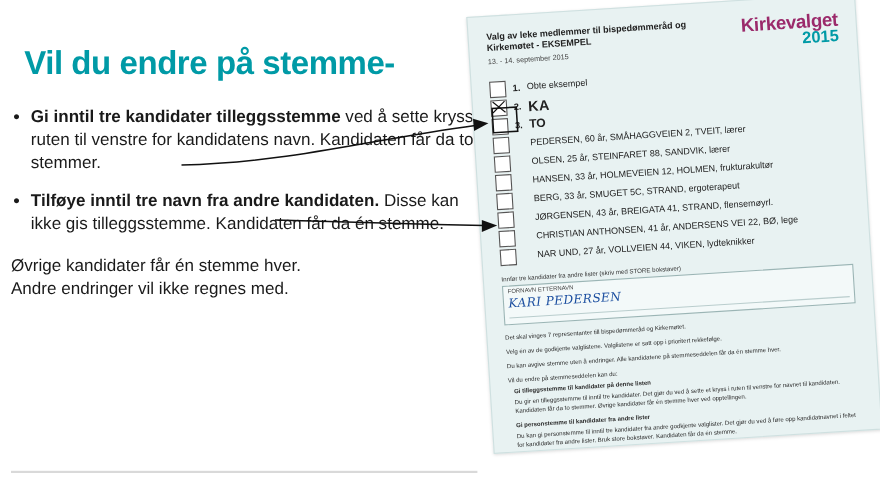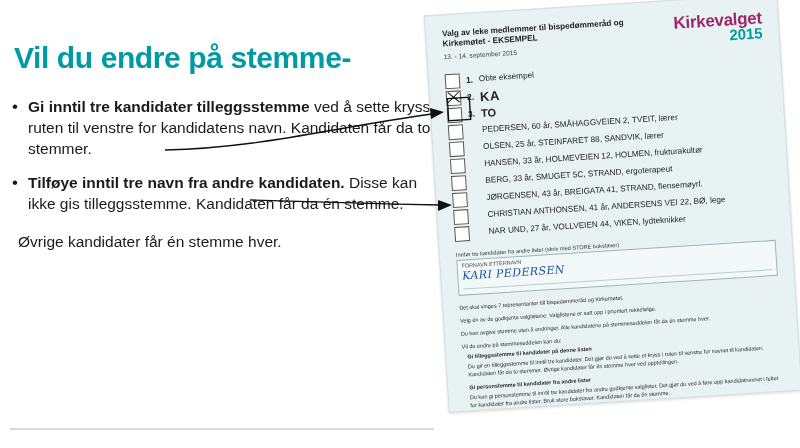--- a/index.html
+++ b/index.html
@@ -22,21 +22,21 @@
     top: 40px;
     width: 430px;
   }
 
   #headline {
     color: #009aa6;
     font-size: 30px;
     font-weight: bold;
     line-height: 1.18;
     letter-spacing: -0.4px;
-    margin: 0 0 22px 4px;
+    margin: 0 0 22px 12px;
   }
   #headline .line { display: block; }
 
   ul.bullets {
     list-style: none;
     margin: 0 0 18px 0;
     padding: 0;
   }
   ul.bullets > li {
     position: relative;
@@ -54,21 +54,21 @@
     font-size: 17px;
     color: #1a1a1a;
   }
   .b-strong { font-weight: bold; }
 
   #closing {
     font-size: 15.5px;
     line-height: 1.35;
     color: #1a1a1a;
   }
-  #closing .line { display: block; margin-left: 8px; }
+  #closing .line { display: block; }
 
   
   #bottom-rule {
     position: absolute;
     left: 10px;
     bottom: 18px;
     width: 424px;
     height: 2px;
     background: #d9d9d9;
   }
@@ -269,20 +269,21 @@
     <li>
       <span class="b-strong">Gi inntil tre kandidater tilleggsstemme</span><span> ved å sette kryss i ruten til venstre for kandidatens navn. Kandidaten får da to stemmer.</span>
     </li>
     <li>
       <span class="b-strong">Tilføye inntil tre navn fra andre kandidaten.</span><span> Disse kan ikke gis tilleggsstemme. Kandidaten får da én stemme.</span>
     </li>
   </ul>
 
   <div id="closing">
     <span class="line">Øvrige kandidater får én stemme hver.</span>
+    <span class="line">Andre endringer vil ikke regnes med.</span>
   </div>
 </div>
 
 <div id="bottom-rule"></div>
 
 <div id="ballot">
   <div id="ballot-inner">
 
     <div id="ballot-header">
       <div id="ballot-title-block">

